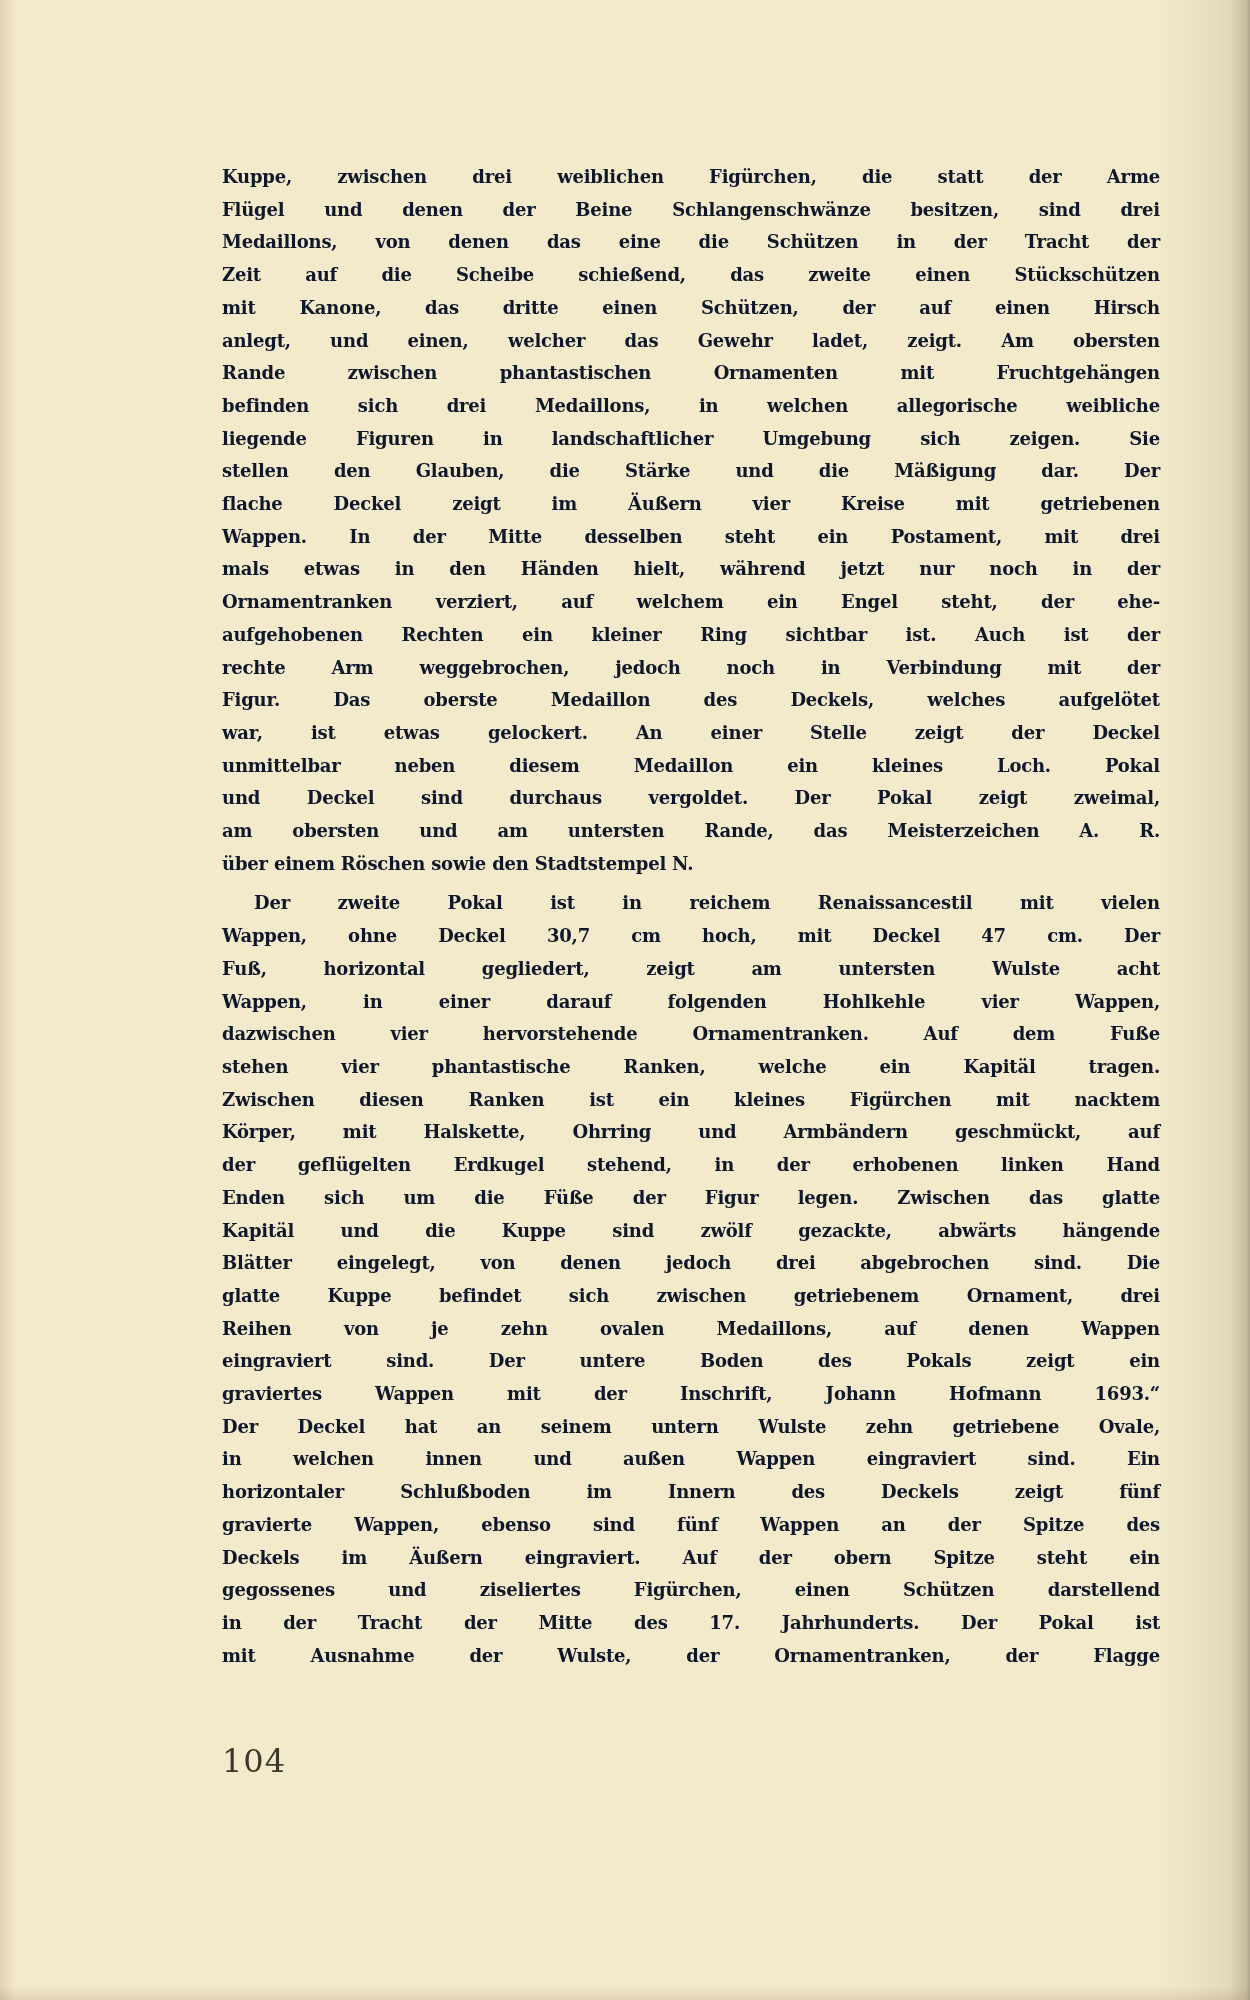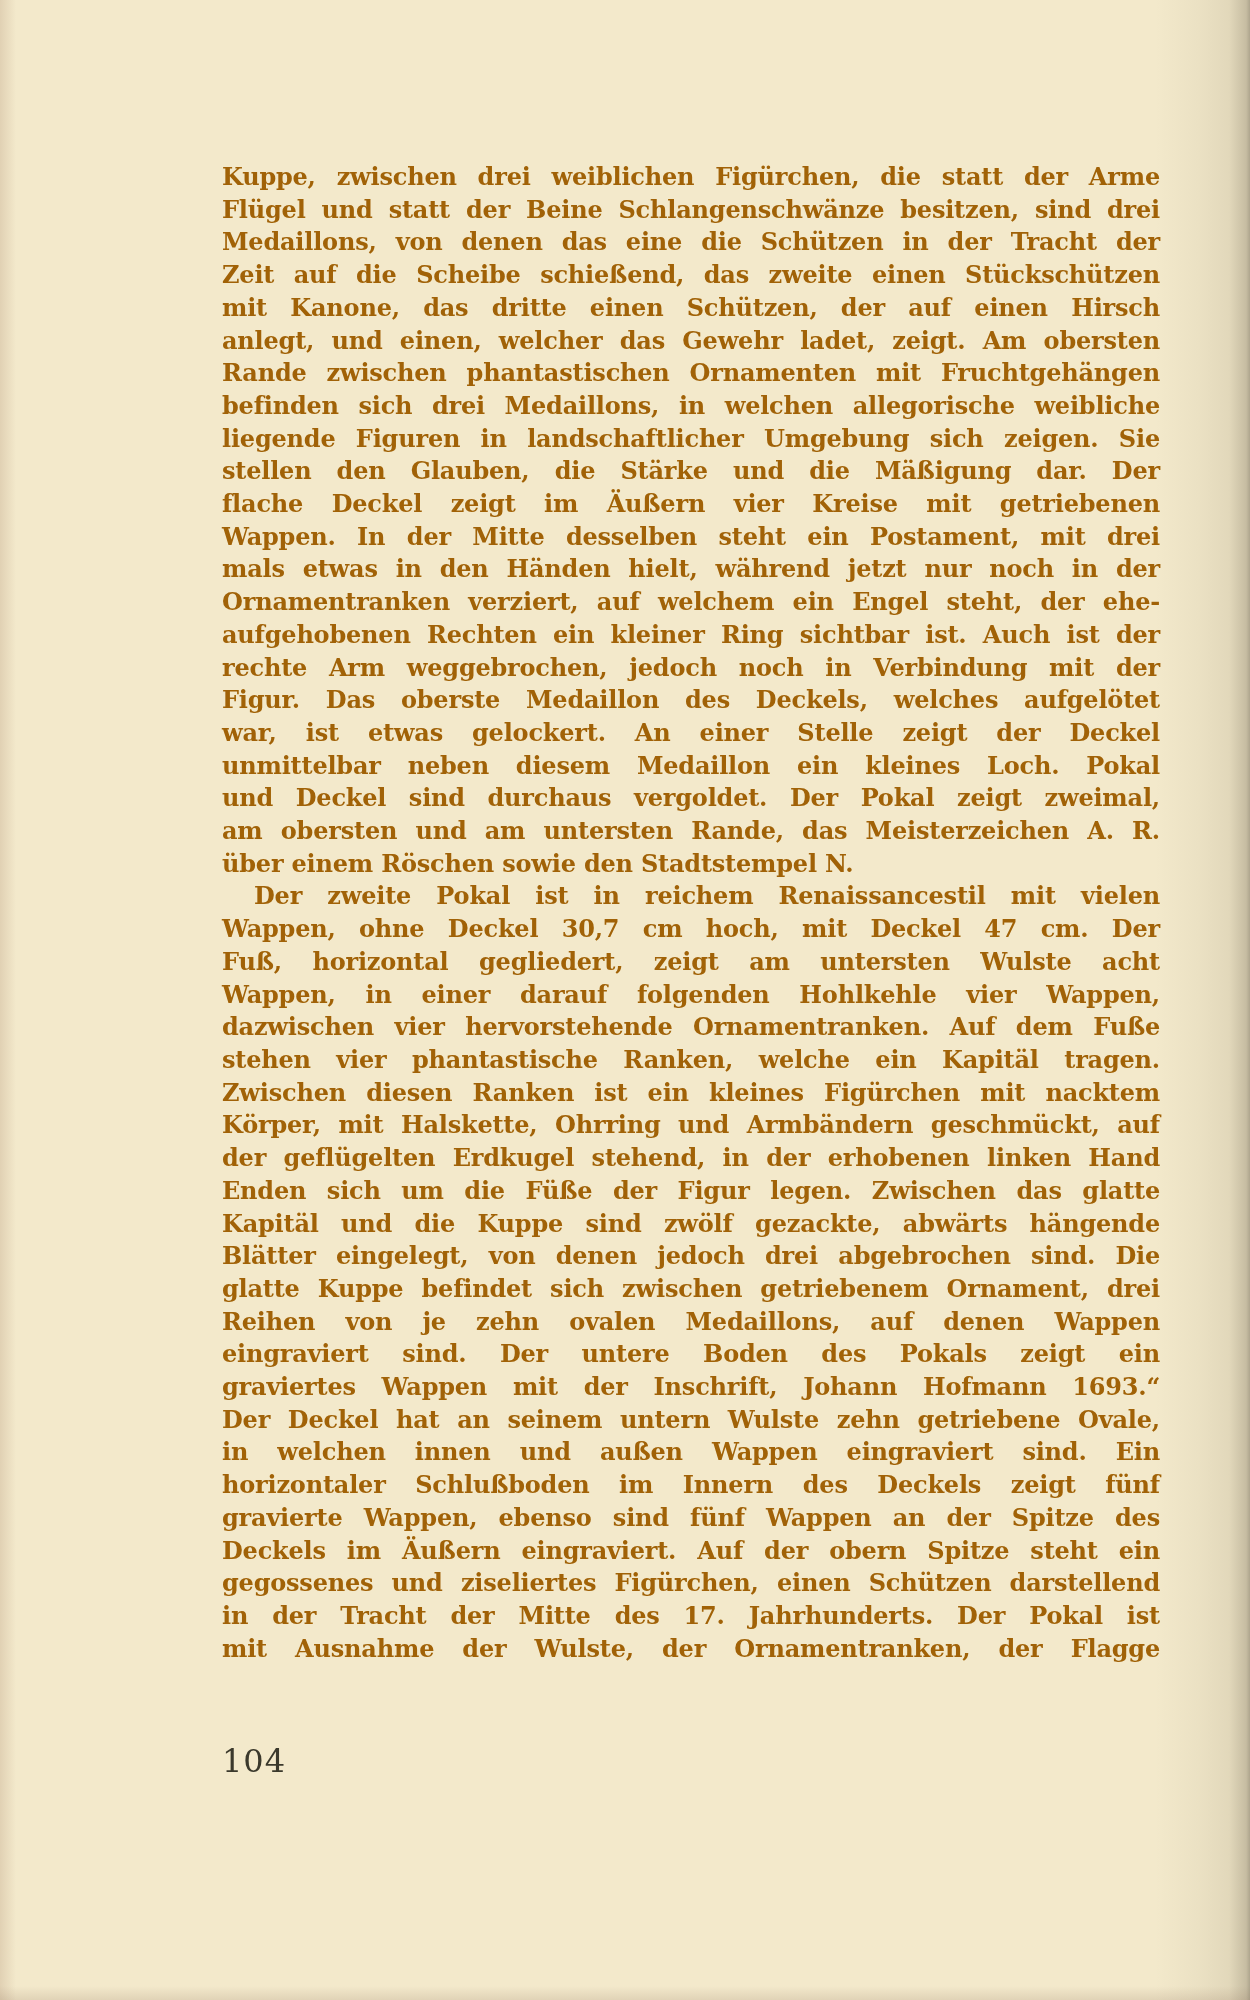--- a/index.html
+++ b/index.html
@@ -42,36 +42,37 @@
     width: 100%; height: 14px;
     background: linear-gradient(to bottom,
       rgba(140,110,90,0), rgba(140,110,90,0.18));
     pointer-events: none;
   }
   .text-block {
     position: absolute;
     left: 222px;
     top: 161px;
     width: 938px;
-    color: #a16207;
-    font-size: 24px;
+    color: #0f172a;
+    font-size: 18px;
     font-weight: bold;
     line-height: 32.7px;
     letter-spacing: -0.2px;
   }
   .line {
     text-align: justify;
     text-align-last: justify;
     white-space: normal;
   }
   .line.flush {
     text-align-last: left;
   }
   .line.indent {
     text-indent: 32px;
+    margin-top: 7px;
   }
   .page-number {
     position: absolute;
     left: 222px;
     top: 1742px;
     color: #3b392c;
     font-size: 32px;
     font-weight: normal;
     letter-spacing: 1px;
   }
@@ -79,21 +80,21 @@
 </head>
 <body>
 
 <div class="page">
   <div class="edge-left"></div>
   <div class="edge-right"></div>
   <div class="edge-bottom"></div>
 
   <div class="text-block">
       <div class="line">Kuppe, zwischen drei weiblichen Figürchen, die statt der Arme</div>
-      <div class="line">Flügel und statt der Beine Schlangenschwänze besitzen, sind drei</div>
+      <div class="line">Flügel und denen der Beine Schlangenschwänze besitzen, sind drei</div>
       <div class="line">Medaillons, von denen das eine die Schützen in der Tracht der</div>
       <div class="line">Zeit auf die Scheibe schießend, das zweite einen Stückschützen</div>
       <div class="line">mit Kanone, das dritte einen Schützen, der auf einen Hirsch</div>
       <div class="line">anlegt, und einen, welcher das Gewehr ladet, zeigt. Am obersten</div>
       <div class="line">Rande zwischen phantastischen Ornamenten mit Fruchtgehängen</div>
       <div class="line">befinden sich drei Medaillons, in welchen allegorische weibliche</div>
       <div class="line">liegende Figuren in landschaftlicher Umgebung sich zeigen. Sie</div>
       <div class="line">stellen den Glauben, die Stärke und die Mäßigung dar. Der</div>
       <div class="line">flache Deckel zeigt im Äußern vier Kreise mit getriebenen</div>
       <div class="line">Wappen. In der Mitte desselben steht ein Postament, mit drei</div>

